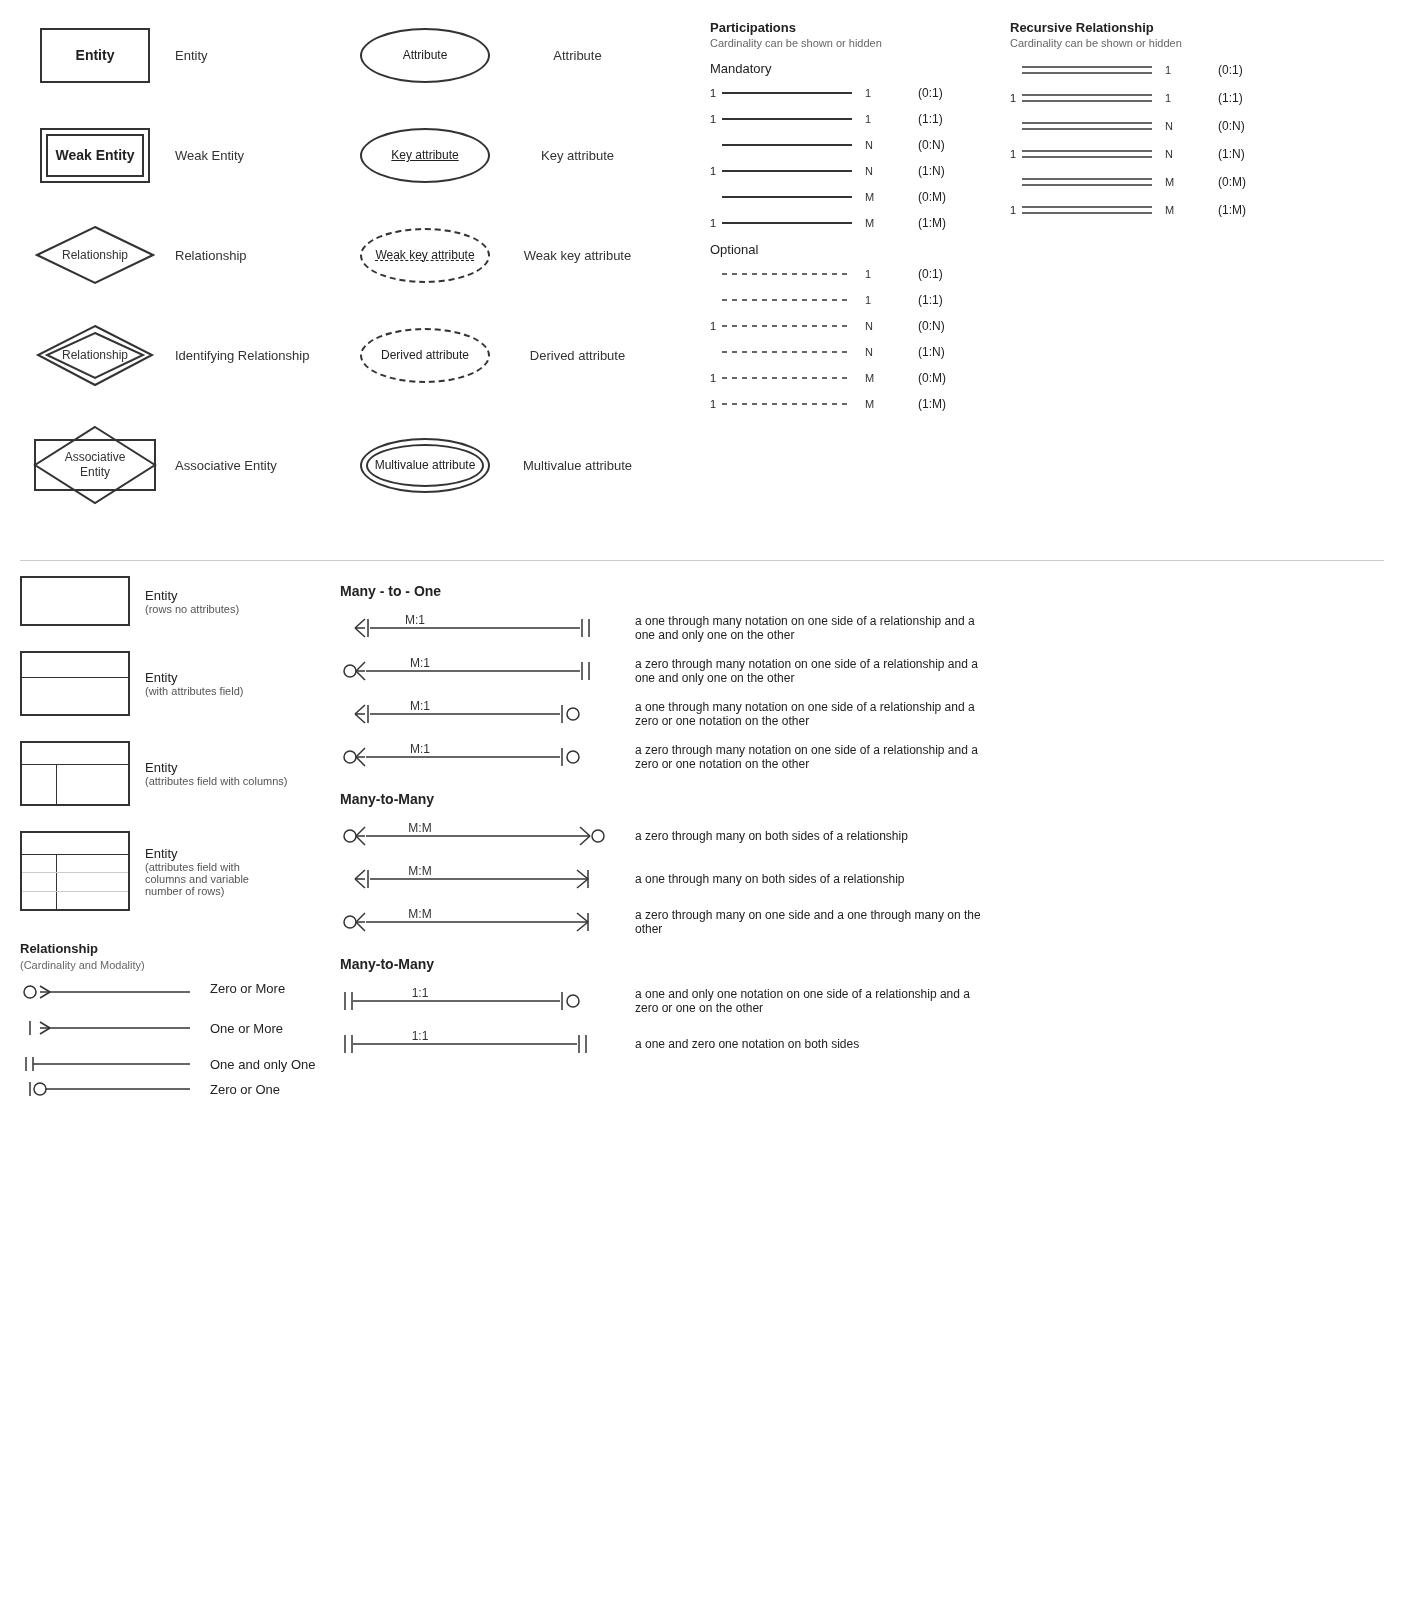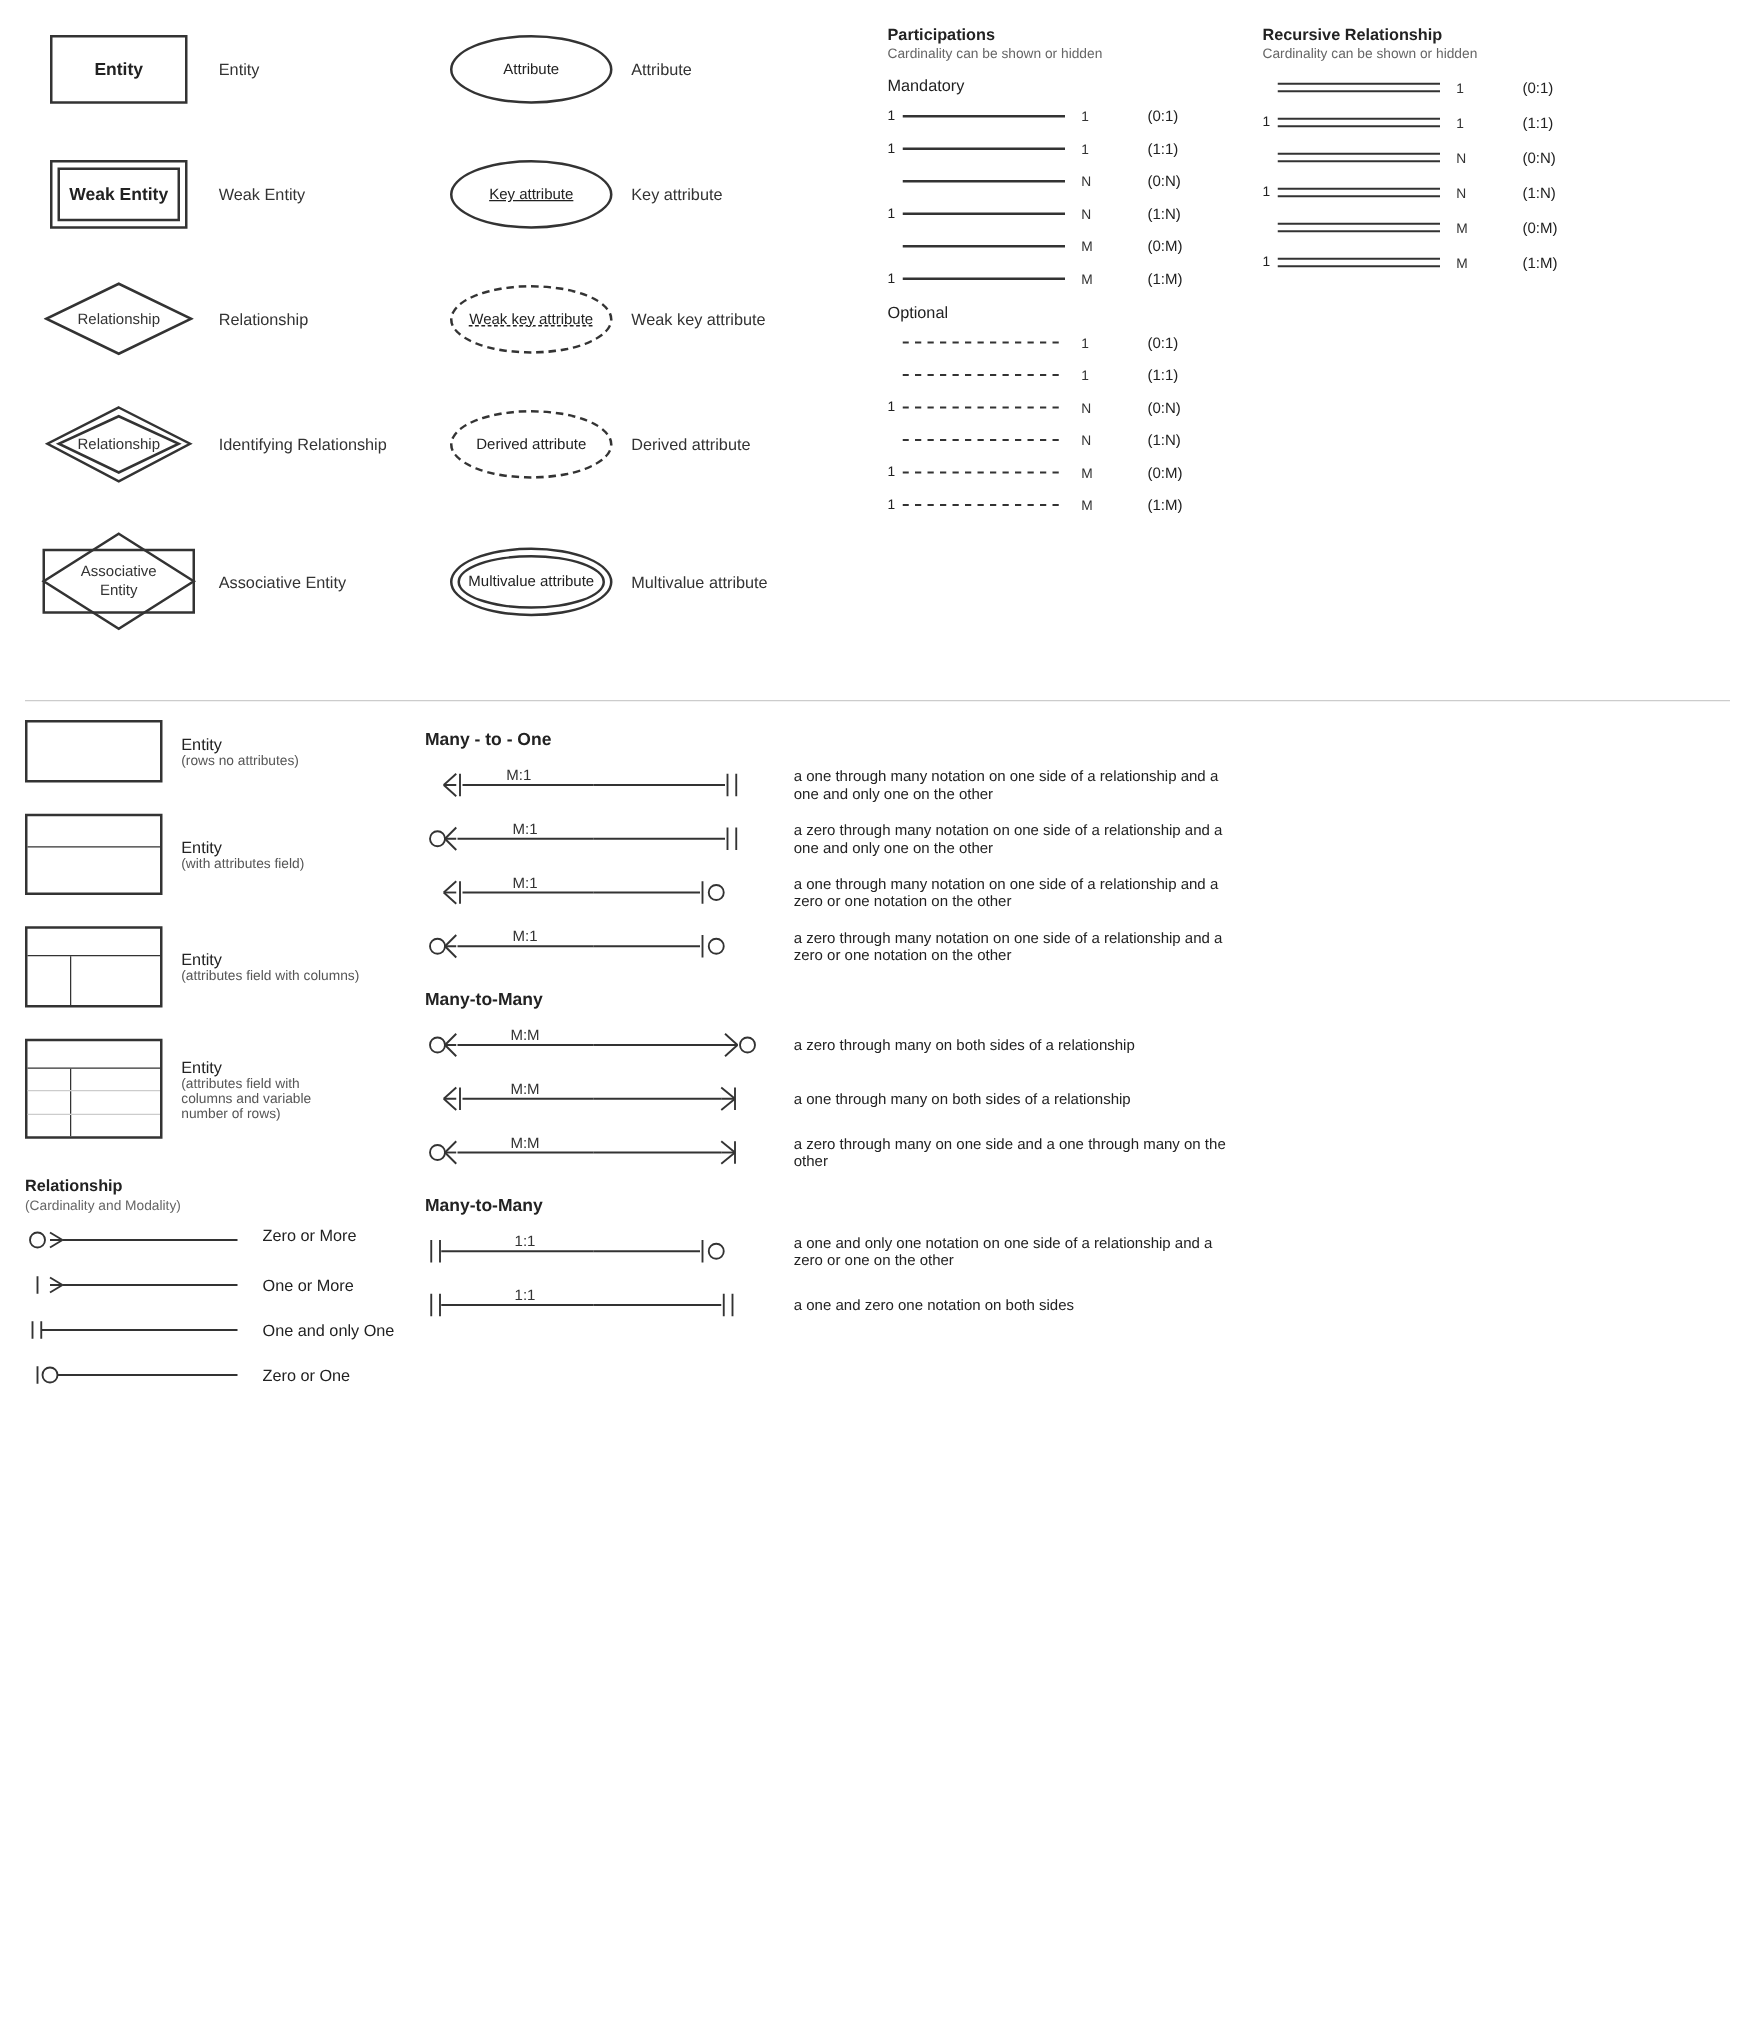--- a/index.html
+++ b/index.html
@@ -313,21 +313,21 @@
               <polygon points="65,2 125,40 65,78 5,40" fill="none" stroke="#333" stroke-width="2"></polygon>
               <text x="65" y="36" text-anchor="middle" font-size="12" fill="#333">Associative</text>
               <text x="65" y="51" text-anchor="middle" font-size="12" fill="#333">Entity</text>
             </svg>
           </div>
           <div class="chen-label">Associative Entity</div>
         </div>
 
       </div>
 
-      <div style="width:350px; flex-shrink:0; padding-left:10px;">
+      <div style="width:350px; flex-shrink:0; padding-left:10px;text-align:center;">
 
         <div class="chens-row">
           <div class="chen-shape-box">
             <div class="ellipse-shape">
               <span>Attribute</span>
             </div>
           </div>
           <div class="chen-label">Attribute</div>
         </div>
 
@@ -679,21 +679,21 @@
               <line x1="10" y1="4" x2="10" y2="18" stroke="#333" stroke-width="1.5"></line>
 
               <line x1="20" y1="5" x2="30" y2="11" stroke="#333" stroke-width="1.5"></line>
               <line x1="20" y1="17" x2="30" y2="11" stroke="#333" stroke-width="1.5"></line>
               <line x1="20" y1="11" x2="30" y2="11" stroke="#333" stroke-width="1.5"></line>
               <line x1="30" y1="11" x2="170" y2="11" stroke="#333" stroke-width="1.5"></line>
             </svg>
             <span style="font-size:13px;">One or More</span>
           </div>
 
-          <div style="display:flex; align-items:center; margin-bottom:14px; gap:10px;">
+          <div style="display:flex; align-items:center; margin-bottom:3px; gap:10px;">
             <svg width="180" height="22">
               <line x1="6" y1="4" x2="6" y2="18" stroke="#333" stroke-width="1.5"></line>
               <line x1="13" y1="4" x2="13" y2="18" stroke="#333" stroke-width="1.5"></line>
               <line x1="13" y1="11" x2="170" y2="11" stroke="#333" stroke-width="1.5"></line>
             </svg>
             <span style="font-size:13px;">One and only One</span>
           </div>
 
           <div style="display:flex; align-items:center; margin-bottom:14px; gap:10px;">
             <svg width="180" height="22">

